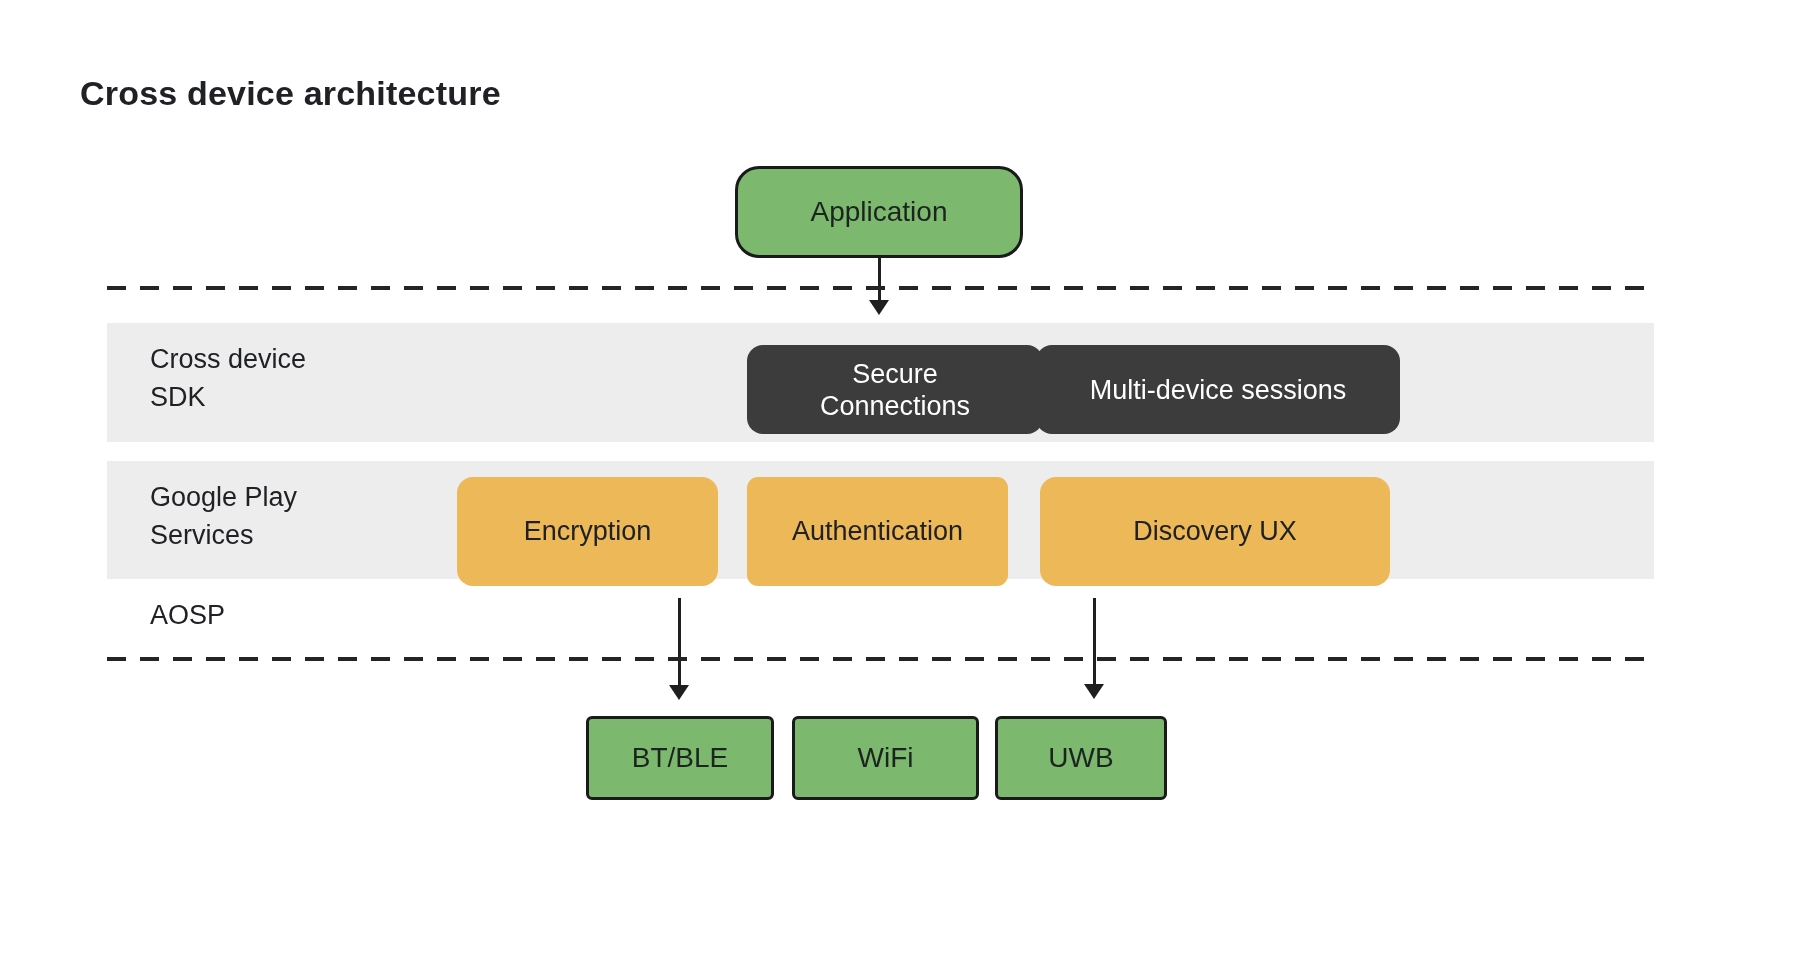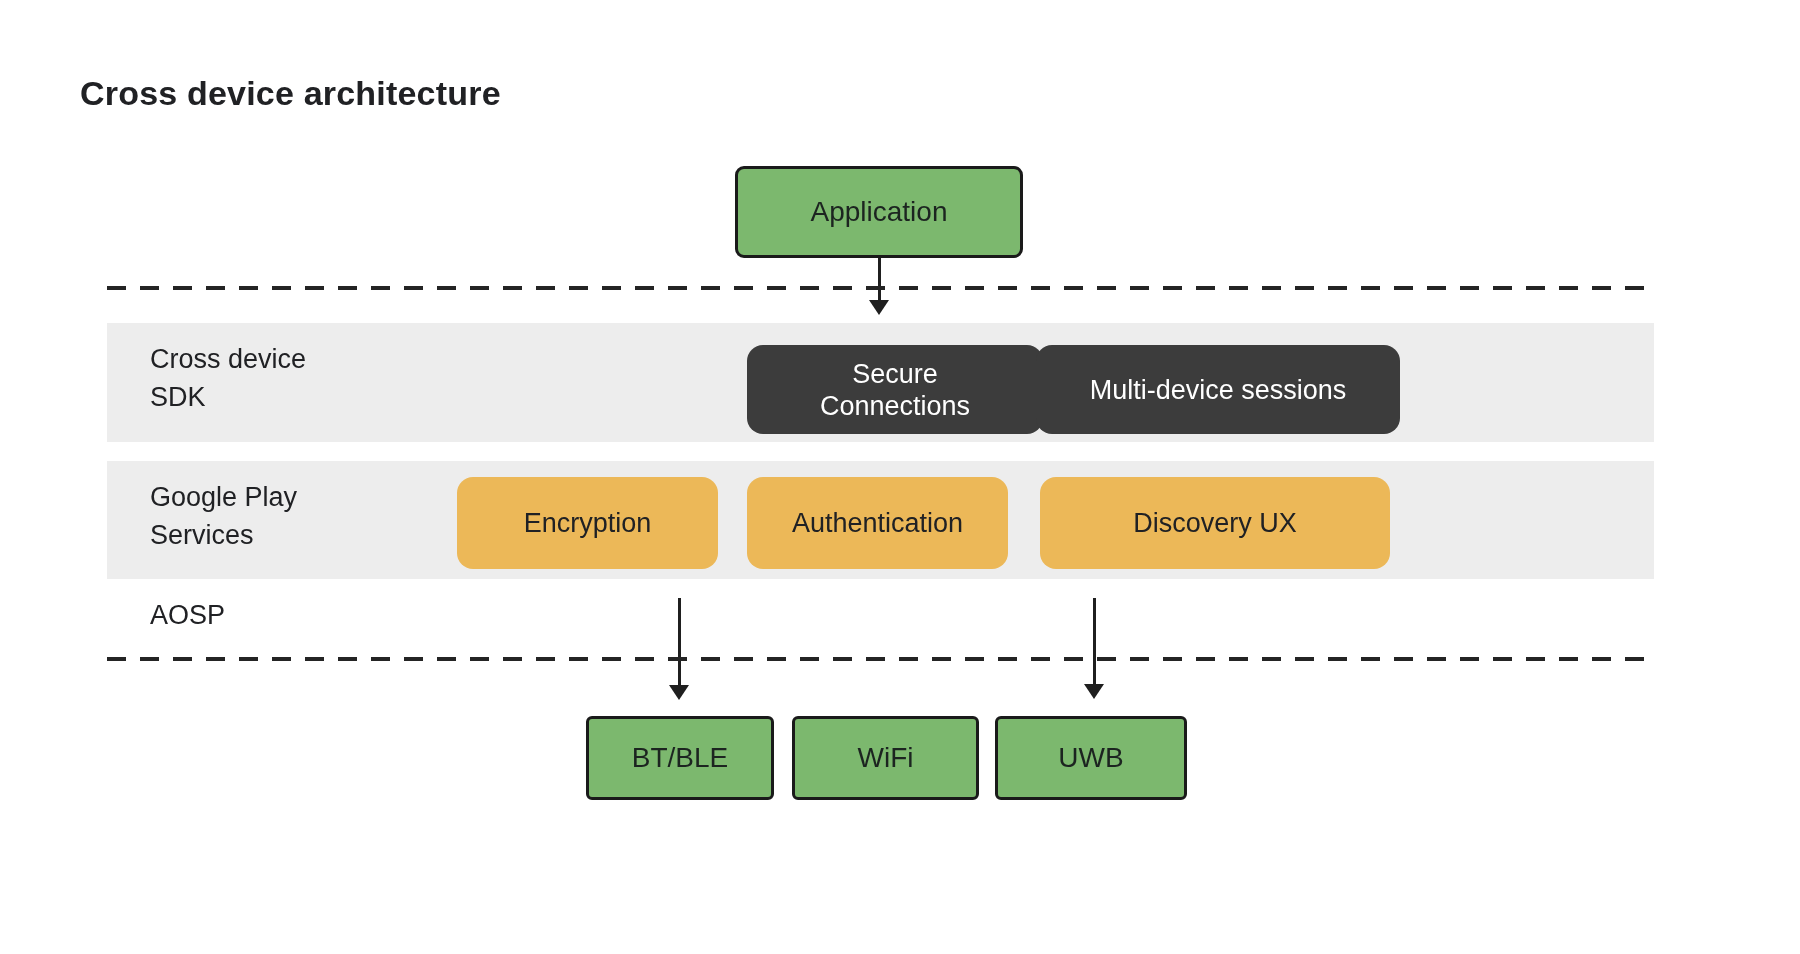--- a/index.html
+++ b/index.html
@@ -6,21 +6,21 @@
   #canvas{
     position:relative;width:1800px;height:954px;background:#ffffff;overflow:hidden;
     font-family:"Liberation Sans","DejaVu Sans",sans-serif;color:#202124;
   }
   .abs{position:absolute;}
   #page-title{
     left:80px;top:74px;font-size:34px;font-weight:700;letter-spacing:0.2px;color:#202124;
   }
   
   .green-box{
-    background:#7CB86E;border:3px solid #1a1a1a;border-radius:9px;
+    background:#7CB86E;border:3px solid #1a1a1a;border-radius:24px;
     display:flex;align-items:center;justify-content:center;
     font-size:28px;font-weight:500;color:#1c2420;box-sizing:border-box;
   }
   #app-box{left:735px;top:166px;width:288px;height:92px;}
   
   .dashed-line{
     height:4px;background:repeating-linear-gradient(90deg,#242424 0 19px,transparent 19px 33px);
   }
   #dashed-top{left:107px;top:286px;width:1546px;}
   #dashed-bottom{left:107px;top:657px;width:1550px;}
@@ -38,44 +38,44 @@
   .dark-box{
     top:345px;height:89px;background:#3C3C3C;border-radius:16px;
     display:flex;align-items:center;justify-content:center;text-align:center;
     color:#ffffff;font-size:27px;font-weight:500;line-height:32px;white-space:pre-line;
   }
   #dark-1{left:456px;width:262px;}
   #dark-2{left:747px;width:296px;}
   #dark-3{left:1036px;width:364px;}
   
   .orange-box{
-    top:477px;height:92px;background:#ECB858;border-radius:16px;
+    top:477px;height:109px;background:#ECB858;border-radius:16px;
     display:flex;align-items:center;justify-content:center;text-align:center;
     color:#202124;font-size:27px;font-weight:500;
   }
   #orange-1{left:457px;width:261px;}
-  #orange-2{left:747px;width:261px;}
+  #orange-2{left:747px;width:261px;border-radius:11px;}
   #orange-3{left:1040px;width:350px;}
   
   .arrow{
     display:flex;flex-direction:column;align-items:center;width:20px;
   }
   .arrow .shaft{width:3px;flex:1;background:#1f1f1f;}
   .arrow .head{
     width:0;height:0;border-left:10px solid transparent;border-right:10px solid transparent;
     border-top:15px solid #1f1f1f;
   }
   #arrow-app{left:869px;top:258px;height:57px;}
   #arrow-left{left:669px;top:598px;height:102px;}
   #arrow-right{left:1084px;top:598px;height:101px;}
   
   .transport{top:716px;height:84px;border-radius:6px;}
   #transport-1{left:586px;width:188px;}
   #transport-2{left:792px;width:187px;}
-  #transport-3{left:995px;width:192px;}
+  #transport-3{left:995px;width:172px;}
 </style>
 </head>
 <body>
 
 <div id="canvas">
 
   <div class="abs" id="page-title">Cross device architecture</div>
 
   <div class="abs green-box" id="app-box">
     <span>Application</span>

